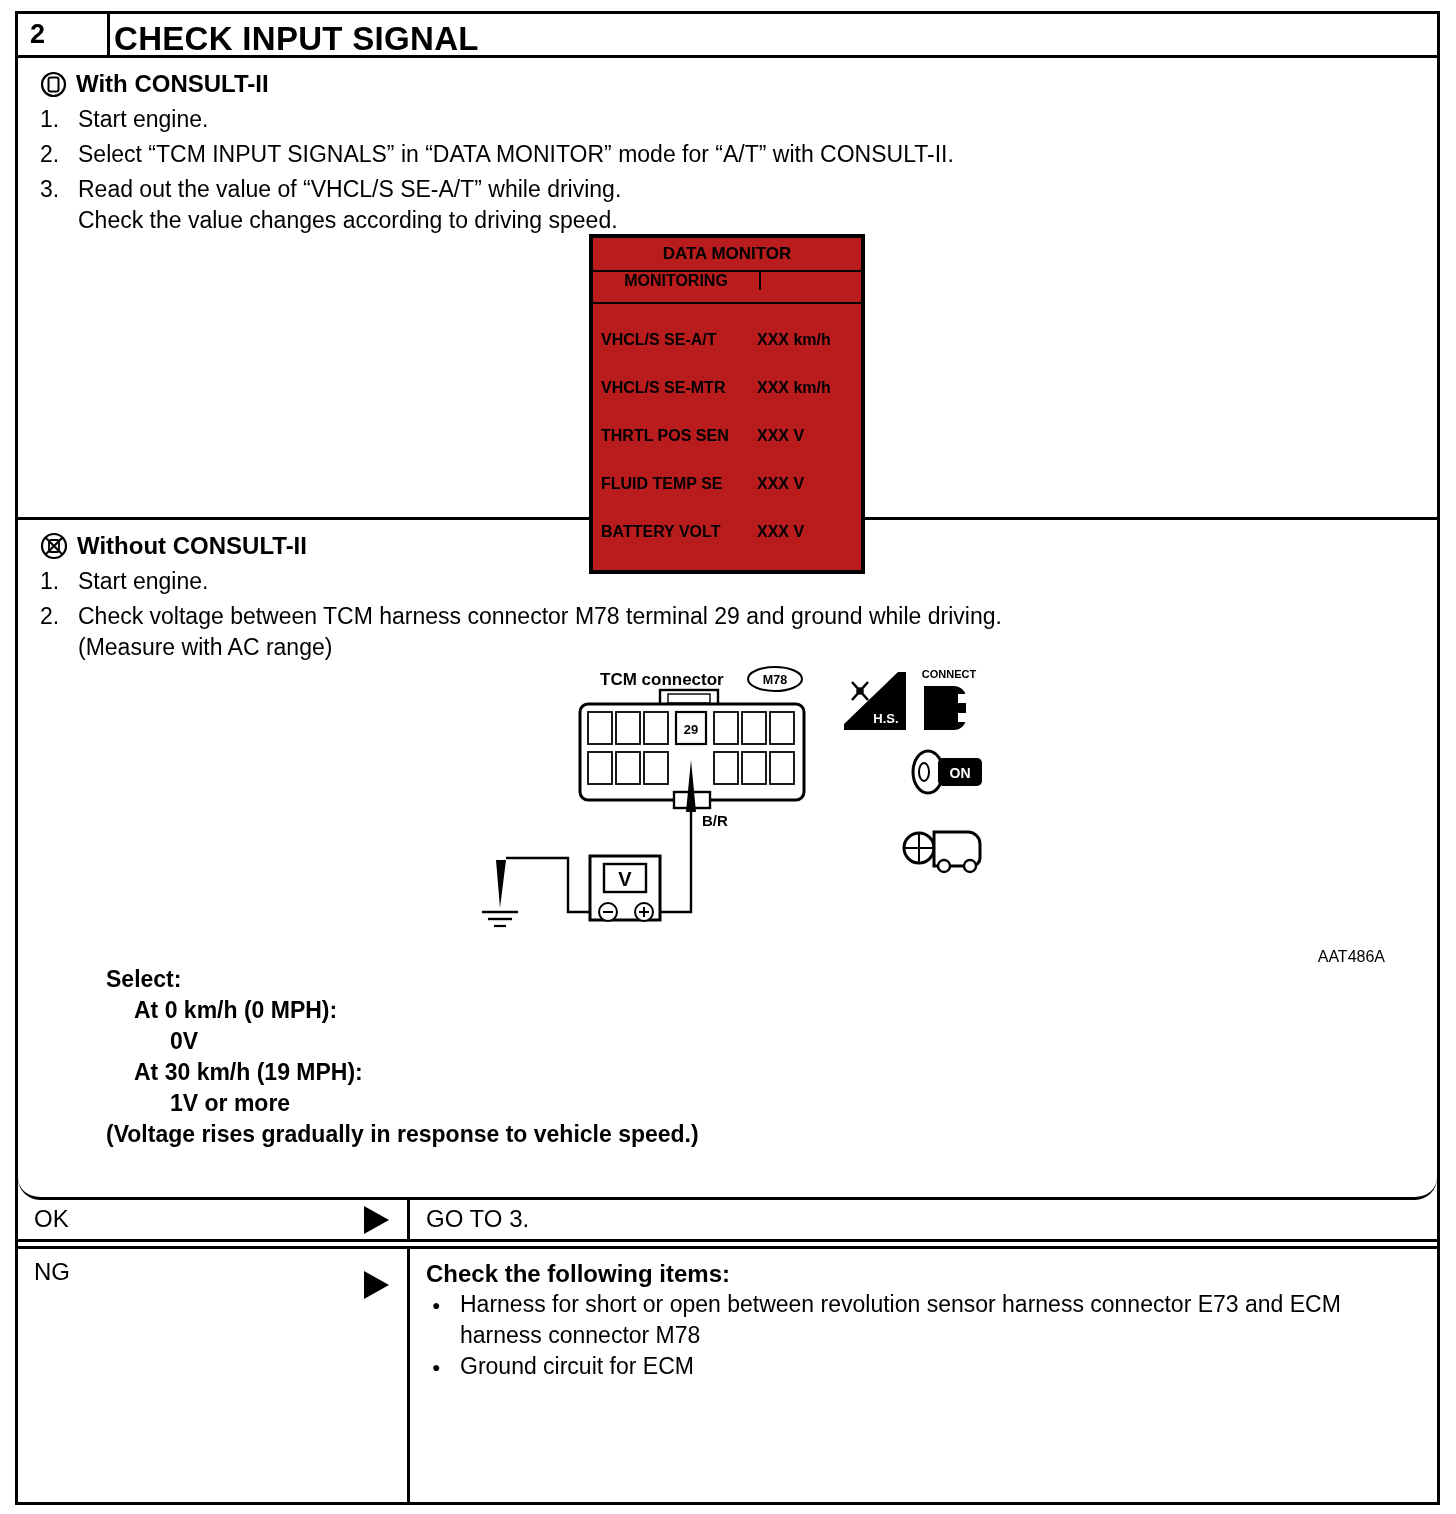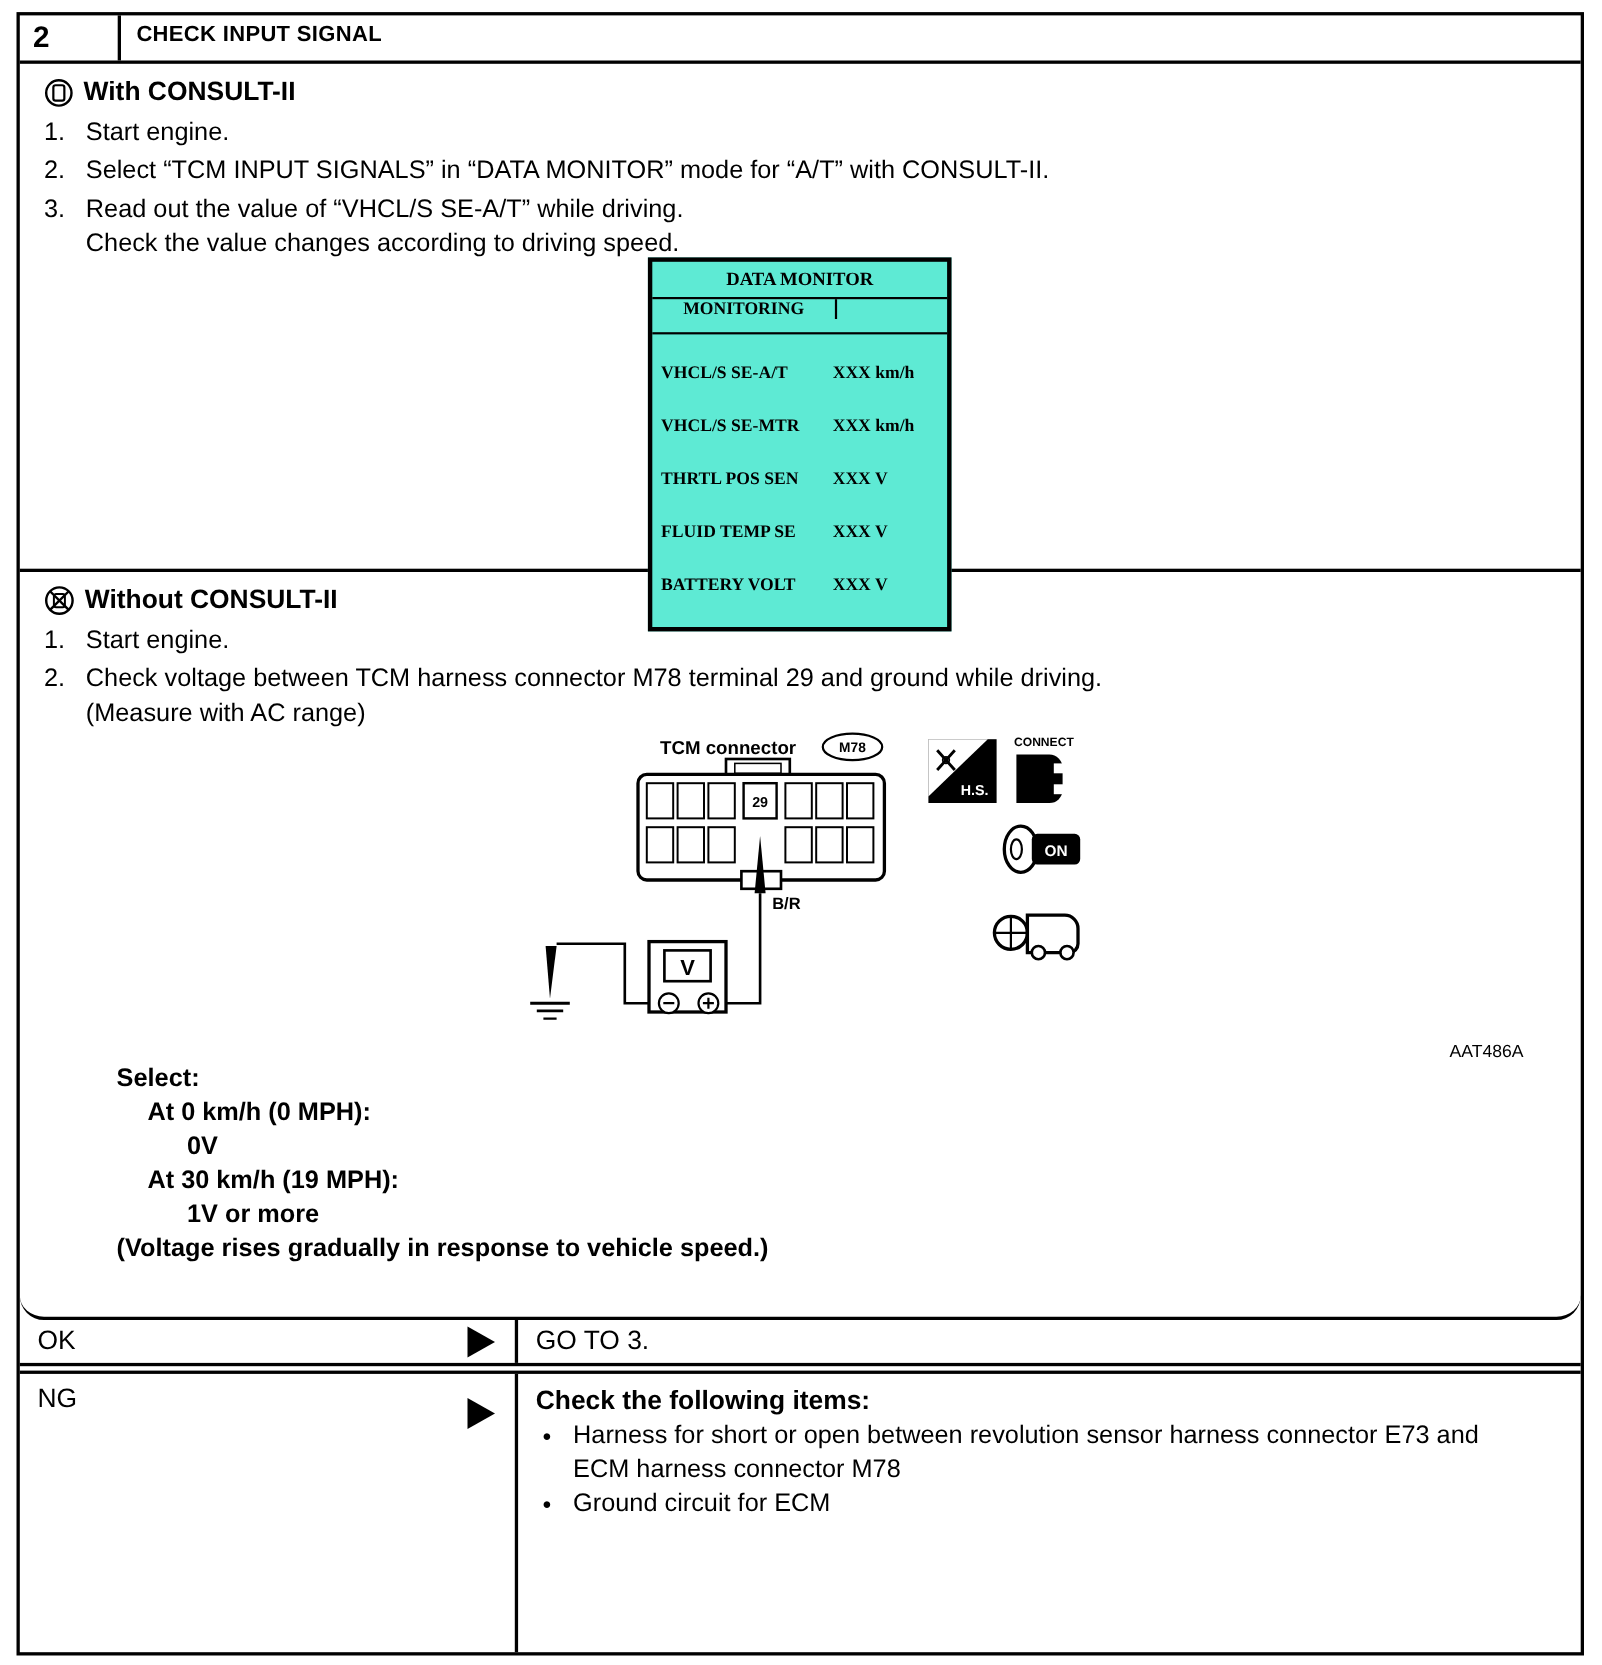--- a/index.html
+++ b/index.html
@@ -4,36 +4,36 @@
 <style>
   html,body{margin:0;padding:0;background:#fff;}
   body{width:1456px;height:1514px;position:relative;font-family:"Liberation Sans", sans-serif;color:#000;}
   *{box-sizing:border-box;}
 
   .sheet{position:absolute;left:15px;top:11px;width:1425px;height:1494px;border:3px solid #000;background:#fff;display:flex;flex-direction:column;}
 
   
   .header-row{display:flex;height:44px;border-bottom:3px solid #000;flex:0 0 auto;}
   .hdr-num{width:92px;border-right:3px solid #000;font-weight:bold;font-size:27px;padding:5px 12px;}
-  .hdr-title{font-weight:bold;font-size:20px;padding:6px 14px;letter-spacing:.3px;text-align:center;}
+  .hdr-title{font-weight:bold;font-size:33px;padding:6px 4px;letter-spacing:.3px;text-align:center;}
 
   
   .section{position:relative;padding:10px 22px;flex:0 0 auto;}
   .sec1{height:462px;border-bottom:3px solid #000;}
   .sec2{height:680px;border-bottom:3px solid #000;border-radius:22px;}
   .sec-heading{display:flex;align-items:center;gap:9px;font-weight:bold;font-size:24px;height:32px;}
   .sec-heading svg{flex:0 0 auto;}
 
   .step{display:flex;font-size:23px;line-height:31px;margin-top:4px;}
   .step-num{width:38px;flex:0 0 auto;}
   .step-text{flex:1;}
   .step-note{font-size:23px;line-height:31px;margin-left:38px;}
 
   
-  .monitor{position:absolute;left:571px;top:176px;width:276px;border:4px solid #000;background:#5eead4;font-family:Liberation Serif, serif;}
+  .monitor{position:absolute;left:571px;top:176px;width:276px;border:4px solid #000;background:#b91c1c;}
   .monitor-title{height:34px;border-bottom:2px solid #000;display:flex;align-items:center;justify-content:center;font-weight:bold;font-size:17px;}
   .monitor-sub{height:32px;border-bottom:2px solid #000;display:flex;flex-direction:column;}
   .monitor-sub .col1{width:168px;border-right:2px solid #000;display:flex;align-items:center;justify-content:center;font-weight:bold;font-size:16px;}
   .monitor-sub .col2{flex:1;}
   .monitor-rows{padding:12px 0 14px;}
   .monitor-row{display:flex;height:48px;align-items:center;font-weight:bold;font-size:16px;}
   .monitor-row .lbl{padding-left:8px;width:164px;flex:0 0 auto;}
   .monitor-row .val{white-space:nowrap;}
 
   
@@ -43,21 +43,21 @@
   
   .voltage{position:absolute;left:88px;top:444px;font-weight:bold;font-size:23px;line-height:31px;}
   .v-ind1{margin-left:28px;}
   .v-ind2{margin-left:64px;}
   .decision{position:absolute;left:0;right:0;bottom:8px;text-align:center;font-weight:bold;font-size:24px;}
 
   
   .result-row{display:flex;flex:0 0 auto;}
   .ok-row{height:42px;border-bottom:3px solid #000;}
   .ng-row{flex:1 1 auto;border-top:3px solid #000;margin-top:4px;}
-  .result-left{width:453px;border-right:3px solid #000;position:relative;font-size:24px;padding:5px 16px;flex:0 0 auto;}
+  .result-left{width:392px;border-right:3px solid #000;position:relative;font-size:24px;padding:5px 16px;flex:0 0 auto;}
   .result-right{flex:1;padding:5px 16px;font-size:24px;}
   .tri{position:absolute;right:18px;top:50%;transform:translateY(-50%);width:0;height:0;border-left:25px solid #000;border-top:14px solid transparent;border-bottom:14px solid transparent;}
   .ng-row .result-left{padding-top:9px;}
   .ng-row .tri{top:22px;transform:none;}
   .ng-row .result-right{padding-top:9px;}
   .ng-title{font-weight:bold;font-size:24px;line-height:31px;}
   .ng-item{display:flex;font-size:23px;line-height:31px;}
   .ng-item .b{width:34px;flex:0 0 auto;text-align:left;padding-left:6px;}
   .ng-item .b::before{content:"●";font-size:14px;position:relative;top:-2px;}
   .ng-item .t{flex:1;padding-right:30px;}

